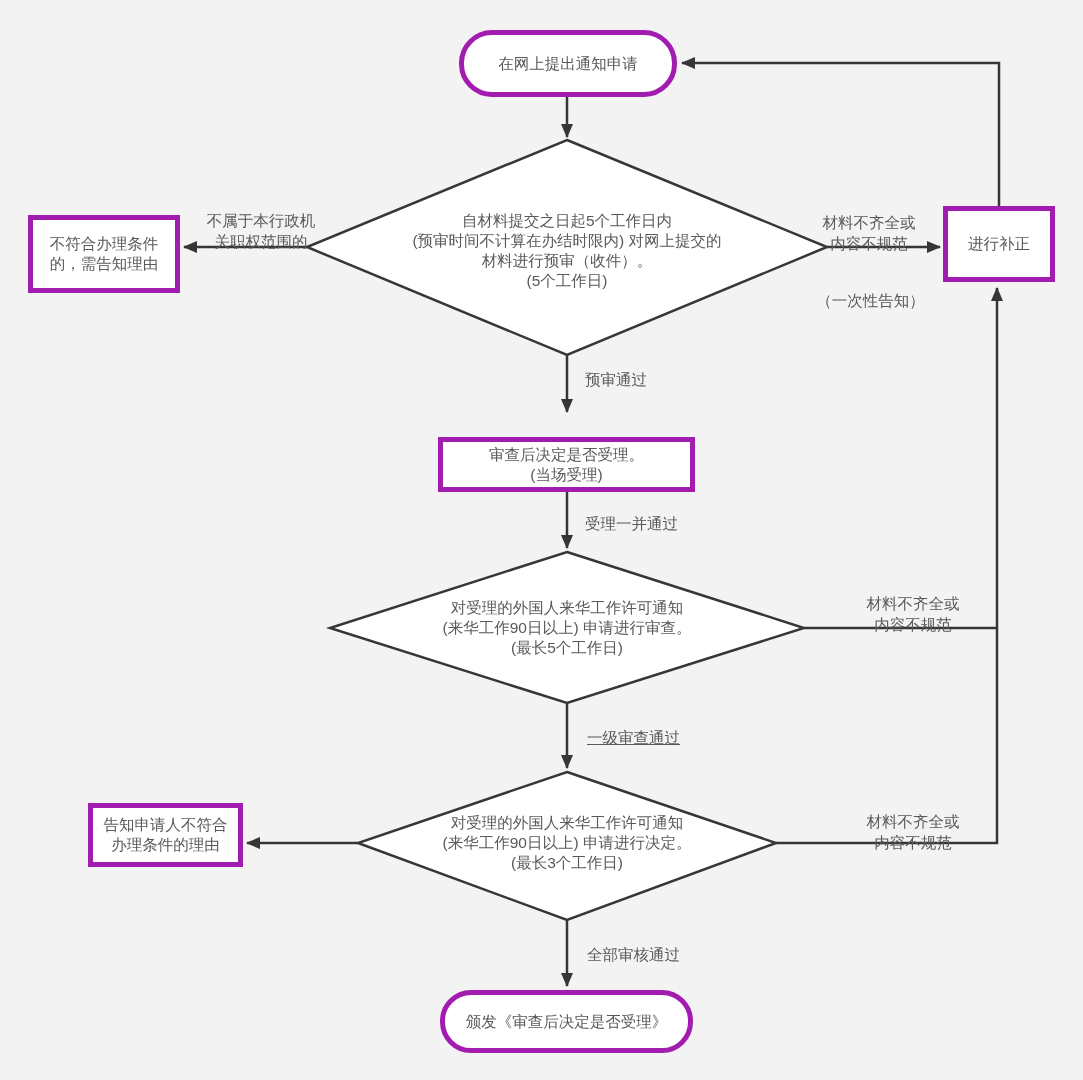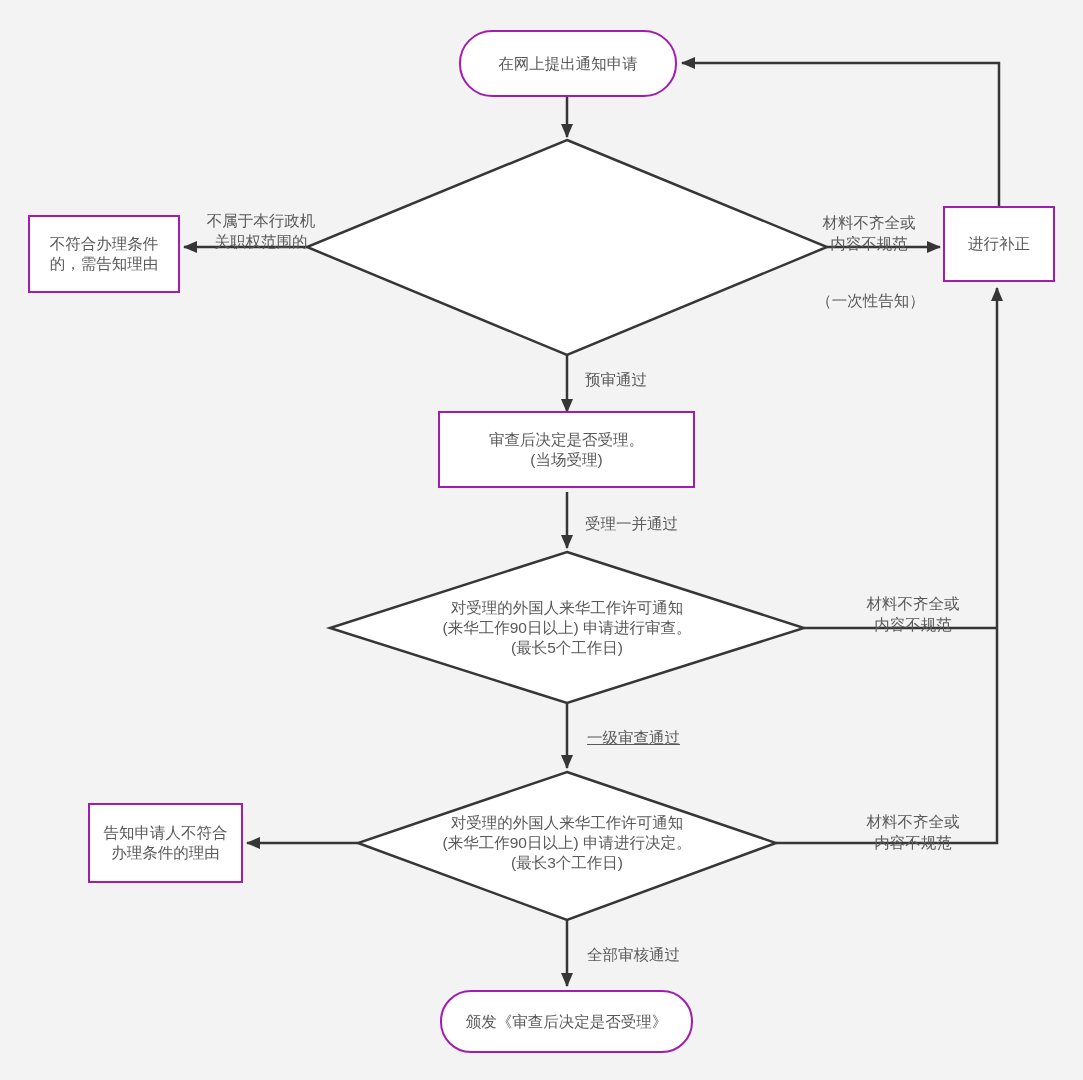--- a/index.html
+++ b/index.html
@@ -8,21 +8,21 @@
     background:#f3f3f4;
     font-family:"Liberation Sans","DejaVu Sans",sans-serif;
     color:#595959;
     position:relative;
     overflow:hidden;
   }
   #canvas{position:relative;width:1083px;height:1080px;}
   svg.wires{position:absolute;left:0;top:0;z-index:1;}
   .node{
     position:absolute;z-index:2;
-    background:#ffffff;border:2px solid #a21caf;
+    background:#ffffff;border:5px solid #a21caf;
     display:flex;align-items:center;justify-content:center;
     text-align:center;white-space:pre-line;
     font-size:15.5px;line-height:20px;color:#595959;
     box-sizing:border-box;
   }
   .rounded{border-radius:33px;}
   .dtext{
     position:absolute;z-index:2;
     text-align:center;white-space:pre-line;
     font-size:15.5px;line-height:20px;color:#595959;
@@ -58,38 +58,42 @@
     <path d="M358,843 H247" fill="none" stroke="#363636" stroke-width="2.5" marker-end="url(#arrow)"></path>
     <path d="M567,920 V986" fill="none" stroke="#363636" stroke-width="2.5" marker-end="url(#arrow)"></path>
 
     <polygon points="567,140 827,247 567,355 307,247" fill="#ffffff" stroke="#363636" stroke-width="2.5"></polygon>
     <polygon points="567,552 804,628 567,703 330,628" fill="#ffffff" stroke="#363636" stroke-width="2.5"></polygon>
     <polygon points="567,772 776,843 567,920 358,843" fill="#ffffff" stroke="#363636" stroke-width="2.5"></polygon>
   </svg>
 
   <div class="node rounded" style="left:459px;top:30px;width:218px;height:67px;">在网上提出通知申请</div>
 
+  <div class="dtext" style="left:330px;top:211px;width:474px;">自材料提交之日起5个工作日内
+(预审时间不计算在办结时限内) 对网上提交的
+材料进行预审（收件）。
+(5个工作日)</div>
 
   <div class="node" style="left:28px;top:215px;width:152px;height:78px;">不符合办理条件
 的，需告知理由</div>
 
   <div class="node" style="left:943px;top:206px;width:112px;height:76px;">进行补正</div>
 
-  <div class="node" style="left:438px;top:411px;width:257px;height:77px;">审查后决定是否受理。
+  <div class="node" style="left:438px;top:437px;width:257px;height:55px;">审查后决定是否受理。
 (当场受理)</div>
 
   <div class="dtext" style="left:340px;top:598px;width:454px;">对受理的外国人来华工作许可通知
 (来华工作90日以上) 申请进行审查。
 (最长5个工作日)</div>
 
   <div class="dtext" style="left:340px;top:813px;width:454px;">对受理的外国人来华工作许可通知
 (来华工作90日以上) 申请进行决定。
 (最长3个工作日)</div>
 
-  <div class="node" style="left:88px;top:803px;width:155px;height:80px;">告知申请人不符合
+  <div class="node" style="left:88px;top:803px;width:155px;height:64px;">告知申请人不符合
 办理条件的理由</div>
 
   <div class="node rounded" style="left:440px;top:990px;width:253px;height:63px;border-radius:31px;">颁发《审查后决定是否受理》</div>
 
   <div class="elabel" style="left:585px;top:369px;">预审通过</div>
 
   <div class="elabel" style="left:585px;top:513px;">受理一并通过</div>
 
   <div class="elabel" style="left:587px;top:727px;text-decoration:underline;">一级审查通过</div>
 

